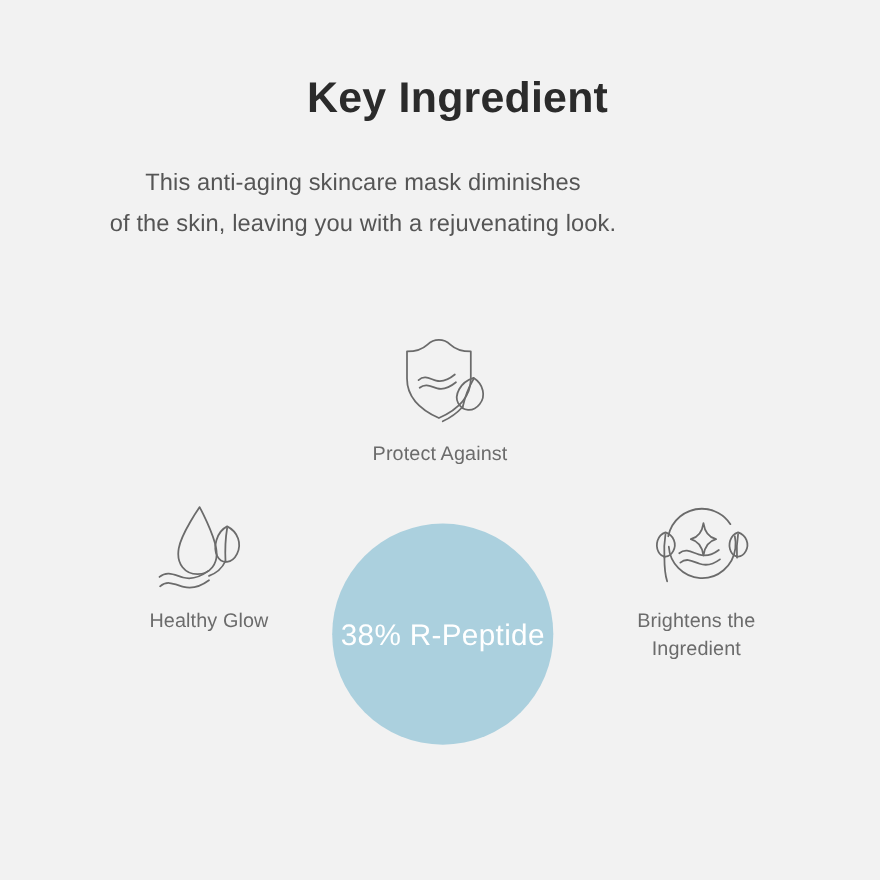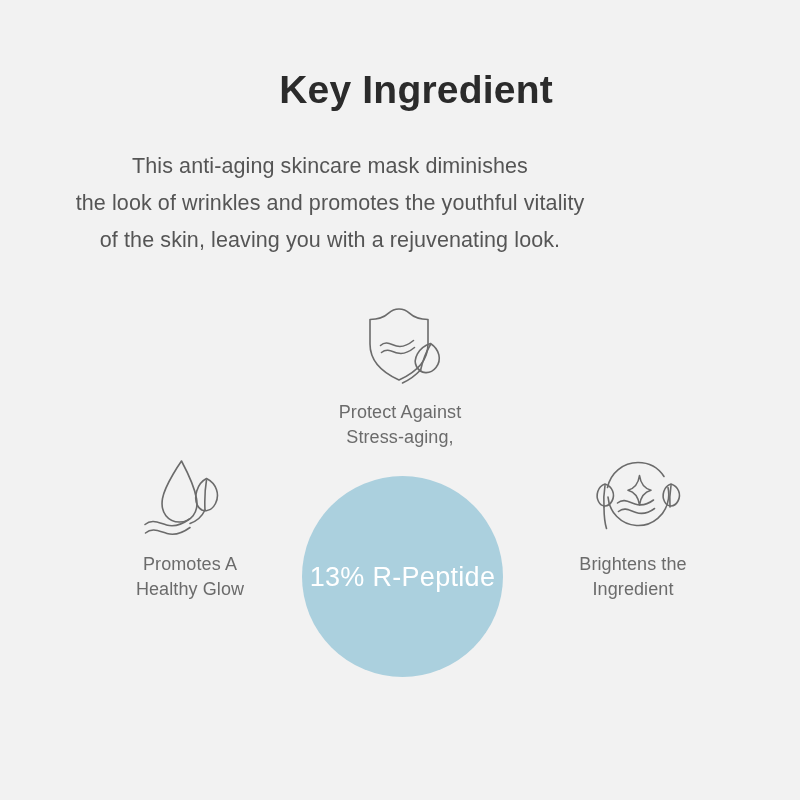--- a/index.html
+++ b/index.html
@@ -125,21 +125,20 @@
 <body>
 
 <div class="page">
 
   <div class="header">
     <h1 class="page-title">Key Ingredient</h1>
   </div>
 
   <div class="intro">
     <span class="line">This anti-aging skincare mask diminishes</span>
-    <span class="line">the look of wrinkles and promotes the youthful vitality</span>
     <span class="line">of the skin, leaving you with a rejuvenating look.</span>
   </div>
 
   <div class="diagram">
 
     <div class="feature feature-top">
       <span class="icon-wrap">
         <svg width="100" height="82" viewBox="0 0 100 82" fill="none" stroke="#6b6b6b" stroke-width="1.6" stroke-linecap="round" stroke-linejoin="round">
 
           <path d="M20 15.5 C28 15.5 34 13.5 38.6 9.2 C41.6 6.4 45.2 5 49 5 C52.8 5 56.4 6.4 59.4 9.2
@@ -150,21 +149,20 @@
 
           <path d="M80.5 39.5 C89.5 45.5 92 56 86 63.5 C80 71 70.5 70 66.5 62.5 C62.8 55.5 68 43.5 80.5 39.5 Z"></path>
 
           <path d="M80.5 40.5 C76 48 72.5 57.5 70.5 66.5"></path>
 
           <path d="M70.5 66 C65 72 59 76 52.5 79"></path>
         </svg>
       </span>
       <span class="caption">
         <span class="cline">Protect Against</span>
-        <span class="cline">Stress-aging,</span>
       </span>
     </div>
 
     <div class="feature feature-left">
       <span class="icon-wrap">
         <svg width="100" height="84" viewBox="0 0 100 84" fill="none" stroke="#6b6b6b" stroke-width="1.6" stroke-linecap="round" stroke-linejoin="round">
 
           <path d="M41.5 5 C41.5 5 25 28.5 22.5 42.5 C20 57 28.5 66 39.5 66 C50.5 66 59 57 56.5 42.5
                    C54 28.5 41.5 5 41.5 5 Z"></path>
 
@@ -173,21 +171,20 @@
 
           <path d="M66.5 24 C65 33 64.5 44 65 54.5"></path>
 
           <path d="M65 54 C62 60.5 57 65 50 67.5"></path>
 
           <path d="M5 68.5 C12 62.5 19 67 26.5 69 C34 71 42 68.5 49.5 63"></path>
           <path d="M5.5 77 C12.5 71 19.5 75.5 27 77.5 C34.5 79.5 42.5 77 50 71.5"></path>
         </svg>
       </span>
       <span class="caption">
-        <span class="cline">Promotes A</span>
         <span class="cline">Healthy Glow</span>
       </span>
     </div>
 
     <div class="feature feature-right">
       <span class="icon-wrap">
         <svg width="100" height="84" viewBox="0 0 100 84" fill="none" stroke="#6b6b6b" stroke-width="1.6" stroke-linecap="round" stroke-linejoin="round">
 
           <path d="M24.5 31.5 C27.5 17 40 6.5 55 6.5 C66 6.5 75.5 12 81 20.5"></path>
           <path d="M85 31.5 C85.8 35 86 38.5 85.5 42.5 C83.5 58.5 69.5 70.5 53.5 69.5
@@ -209,17 +206,17 @@
           <path d="M88 29.5 C87 36 86.5 44.5 87 51"></path>
         </svg>
       </span>
       <span class="caption">
         <span class="cline">Brightens the</span>
         <span class="cline">Ingredient</span>
       </span>
     </div>
 
     <div class="center-badge">
-      <span class="badge-text">13% R-Peptide</span>
+      <span class="badge-text">38% R-Peptide</span>
     </div>
 
   </div>
 </div>
 
 </body></html>

